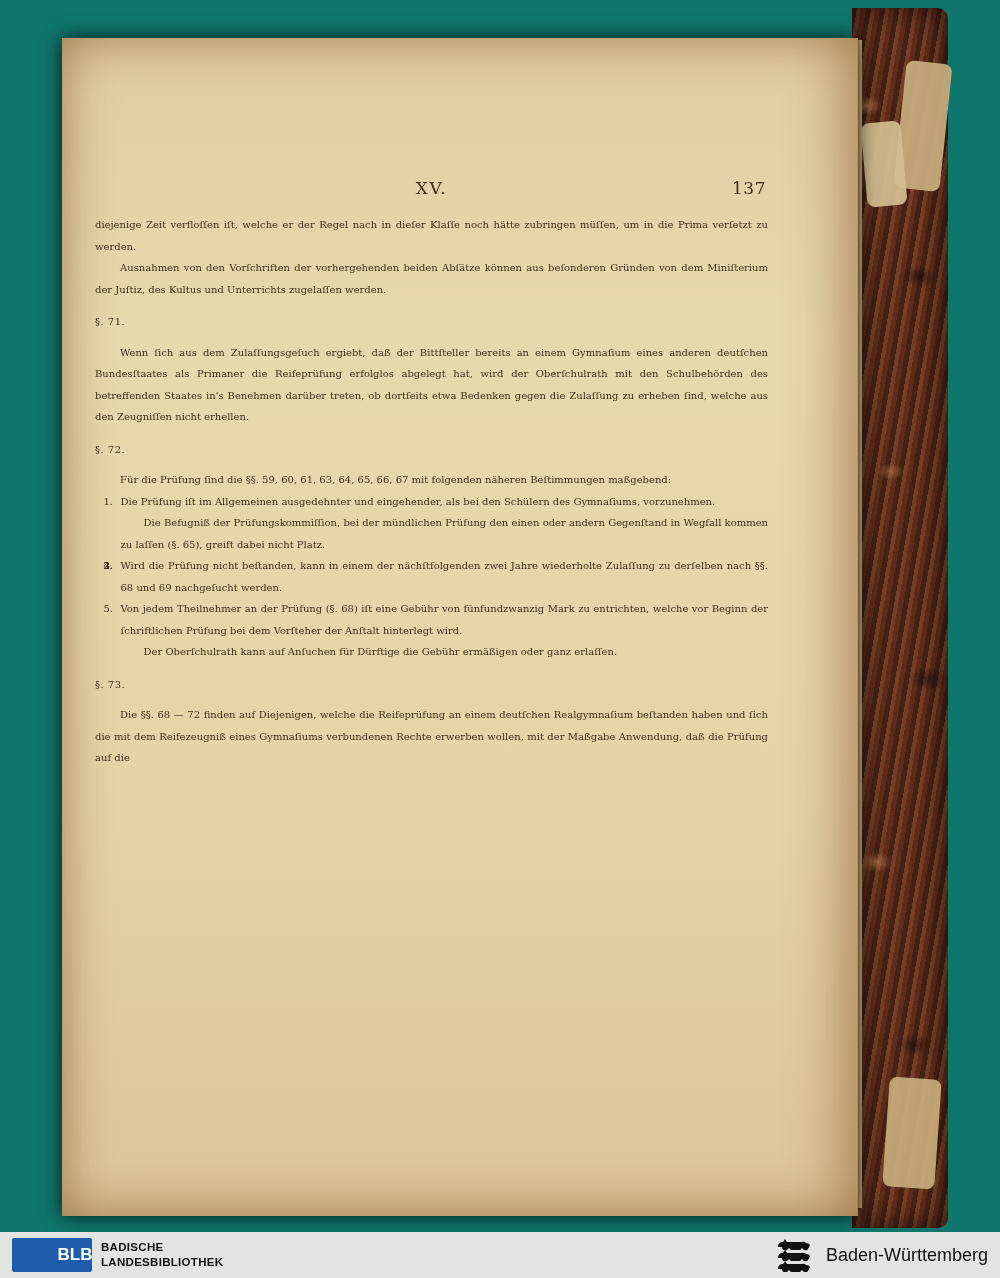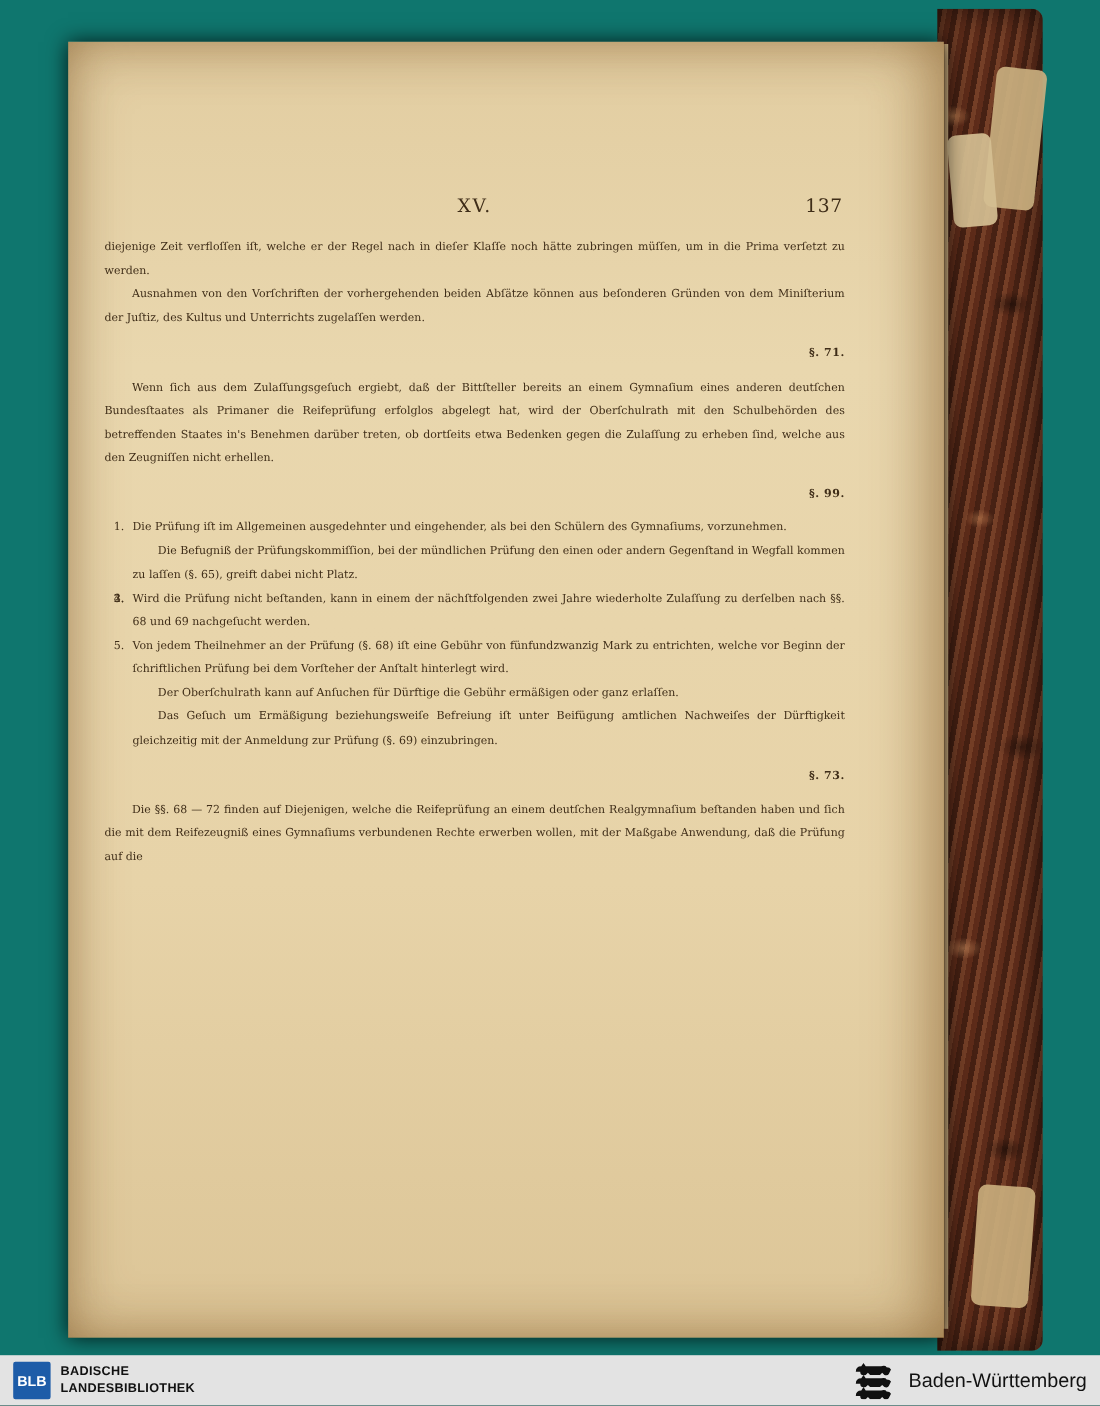--- a/index.html
+++ b/index.html
@@ -50,35 +50,35 @@
   .pagehead {
     position:relative; text-align:center;
     font-size:17px; letter-spacing:1.5px; margin-bottom:16px;
   }
   .pageno { position:absolute; right:2px; top:0; letter-spacing:.5px; }
   .body { font-size:10px; line-height:21.5px; text-align:justify; }
   .body p, .body .heading, .body .item { margin:0; }
   .indent   { text-indent:2.5em; }
   .noindent { text-indent:0; }
   .subpara  { margin-left:2.55em !important; text-indent:2.3em; }
-  .heading  { text-align:right; text-indent:0; margin:11px 0 9px !important; letter-spacing:.5px;font-weight:bold; }
+  .heading  { text-align:left; text-indent:0; margin:11px 0 9px !important; letter-spacing:.5px; }
   .item { position:relative; padding-left:2.55em; }
   .item .num { position:absolute; left:.85em; top:0; }
 
   
   .footer {
     position:absolute; left:0; bottom:0; width:1000px; height:46px;
     background:#e3e3e3; display:flex; align-items:center;
     padding:0 12px; box-sizing:border-box;
     font-family:"Liberation Sans", sans-serif; color:#111;
   }
   .logo {
     width:34px; height:34px; background:#1d5ca8; color:#fff;
     display:flex; align-items:center; justify-content:center;
-    font-weight:bold; font-size:13px; border-radius:2px; flex:0 0 auto;
+    font-weight:bold; font-size:17px; border-radius:2px; flex:0 0 auto;padding-left:46px;
   }
   .libname { margin-left:9px; font-weight:bold; font-size:11.5px; line-height:1.3; letter-spacing:.3px; }
   .footer-right { margin-left:auto; display:flex; align-items:center; gap:9px; }
   .region { font-size:18px; }
   .coa { display:block; }
 </style>
 </head>
 <body>
 
 <div class="stage">
@@ -93,29 +93,29 @@
     <div class="content">
       <div class="pagehead">
         <span>XV.</span>
         <span class="pageno">137</span>
       </div>
       <div class="body">
           <p class="noindent">diejenige Zeit verfloſſen iſt, welche er der Regel nach in dieſer Klaſſe noch hätte zubringen müſſen, um in die Prima verſetzt zu werden.</p>
           <p class="indent">Ausnahmen von den Vorſchriften der vorhergehenden beiden Abſätze können aus beſonderen Gründen von dem Miniſterium der Juſtiz, des Kultus und Unterrichts zugelaſſen werden.</p>
           <div class="heading">§. 71.</div>
           <p class="indent">Wenn ſich aus dem Zulaſſungsgeſuch ergiebt, daß der Bittſteller bereits an einem Gymnaſium eines anderen deutſchen Bundesſtaates als Primaner die Reifeprüfung erfolglos abgelegt hat, wird der Oberſchulrath mit den Schulbehörden des betreffenden Staates in's Benehmen darüber treten, ob dortſeits etwa Bedenken gegen die Zulaſſung zu erheben ſind, welche aus den Zeugniſſen nicht erhellen.</p>
-          <div class="heading">§. 99.</div>
+          <div class="heading">§. 72.</div>
+          <p class="indent">Für die Prüfung ſind die §§. 59, 60, 61, 63, 64, 65, 66, 67 mit folgenden näheren Beſtimmungen maßgebend:</p>
           <div class="item"><span class="num">1.</span><span>Die Prüfung iſt im Allgemeinen ausgedehnter und eingehender, als bei den Schülern des Gymnaſiums, vorzunehmen.</span></div>
           <p class="subpara">Die Befugniß der Prüfungskommiſſion, bei der mündlichen Prüfung den einen oder andern Gegenſtand in Wegfall kommen zu laſſen (§. 65), greift dabei nicht Platz.</p>
           <div class="item"><span class="num">2.</span></div>
           <div class="item"><span class="num">3.</span></div>
           <div class="item"><span class="num">4.</span><span>Wird die Prüfung nicht beſtanden, kann in einem der nächſtfolgenden zwei Jahre wiederholte Zulaſſung zu derſelben nach §§. 68 und 69 nachgeſucht werden.</span></div>
           <div class="item"><span class="num">5.</span><span>Von jedem Theilnehmer an der Prüfung (§. 68) iſt eine Gebühr von fünfundzwanzig Mark zu entrichten, welche vor Beginn der ſchriftlichen Prüfung bei dem Vorſteher der Anſtalt hinterlegt wird.</span></div>
           <p class="subpara">Der Oberſchulrath kann auf Anſuchen für Dürftige die Gebühr ermäßigen oder ganz erlaſſen.</p>
-          <p class="subpara">Das Geſuch um Ermäßigung beziehungsweiſe Befreiung iſt unter Beifügung amtlichen Nachweiſes der Dürftigkeit gleichzeitig mit der Anmeldung zur Prüfung (§. 69) einzubringen.</p>
           <div class="heading">§. 73.</div>
           <p class="indent">Die §§. 68 — 72 finden auf Diejenigen, welche die Reifeprüfung an einem deutſchen Realgymnaſium beſtanden haben und ſich die mit dem Reifezeugniß eines Gymnaſiums verbundenen Rechte erwerben wollen, mit der Maßgabe Anwendung, daß die Prüfung auf die</p>
         </div>
     </div>
   </div>
 
   <div class="footer">
     <div class="logo">BLB</div>
     <div class="libname">
       <div>BADISCHE</div>

